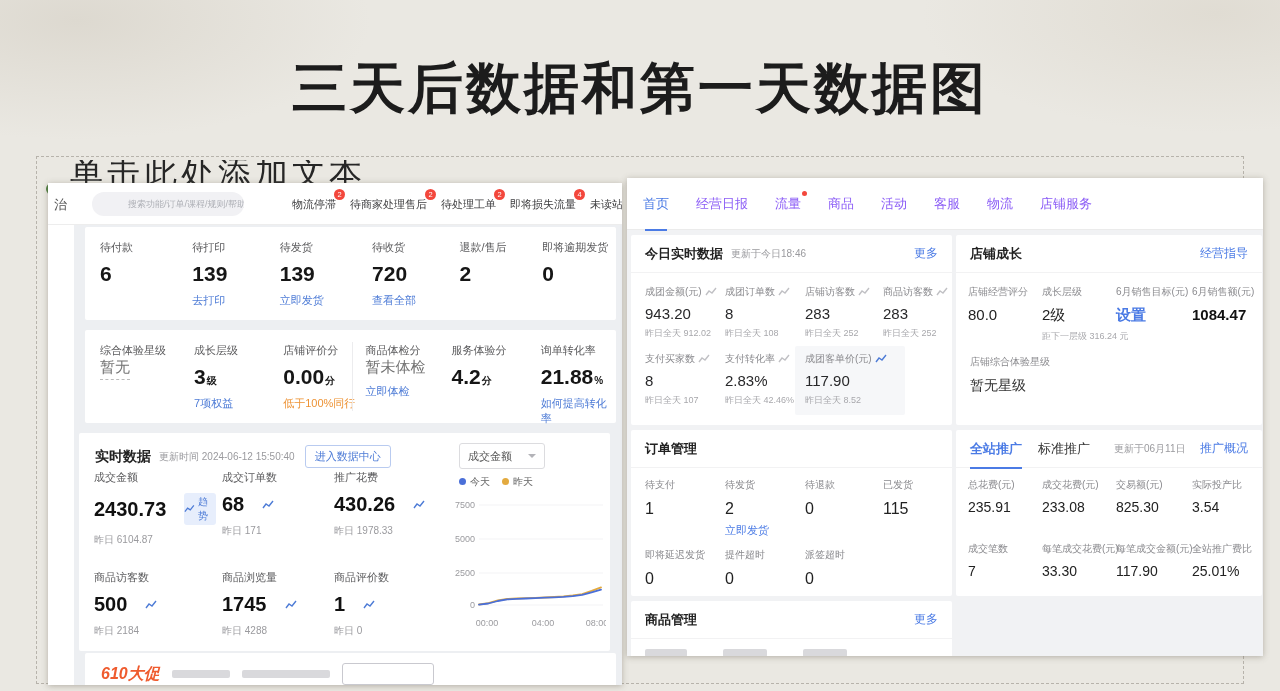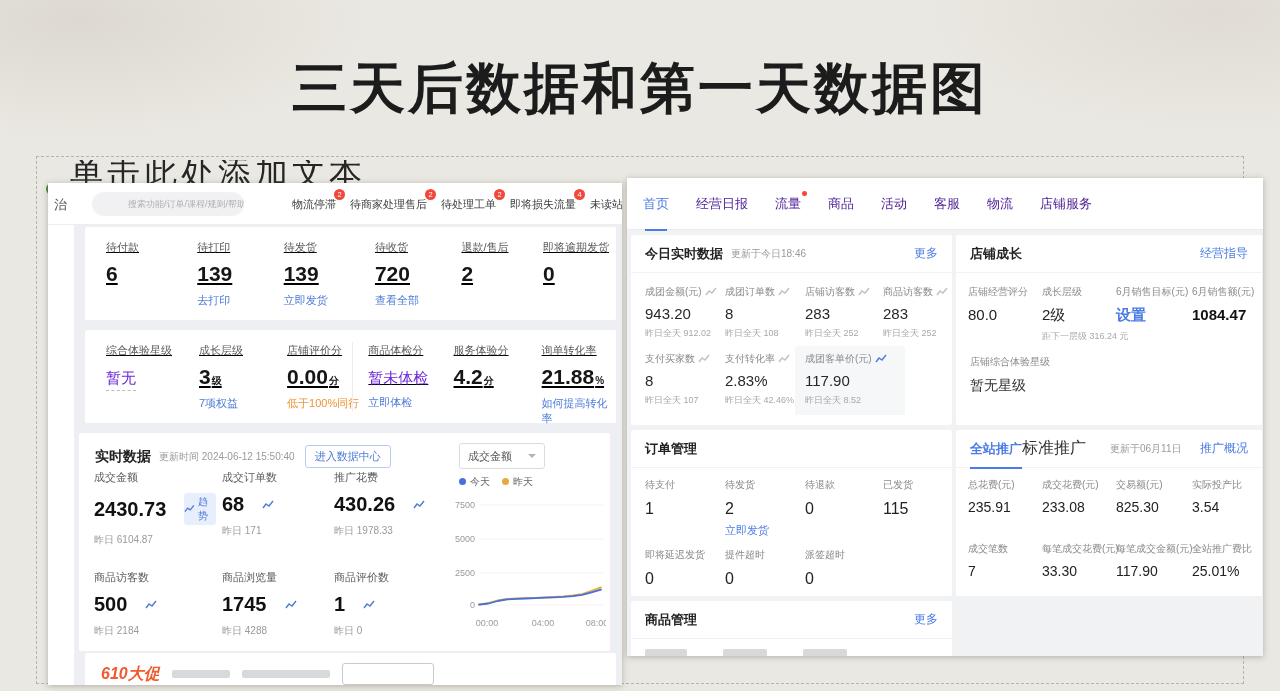--- a/index.html
+++ b/index.html
@@ -42,27 +42,27 @@
   .side-badge { position:absolute; top:243px; left:3px; background:#f25b4a; color:#fff; font-size:8px; line-height:12px; padding:0 4px; border-radius:7px; }
   .side-tick { position:absolute; top:412px; left:11px; width:3px; height:14px; background:#d5d5d8; border-radius:2px; }
 
   .l-body { position:absolute; left:26px; top:42px; right:0; bottom:0; background:#edeff2; }
   .card { position:absolute; background:#fff; border-radius:2px; }
   #card-orders { left:11px; top:2px;  width:531px; height:93px; }
   #card-exp    { left:11px; top:105px; width:531px; height:93px; }
   #card-rt     { left:5px; top:208px; width:531px; height:218px; }
   #strip-promo { left:11px; top:428px; width:531px; height:44px; }
 
-  .six { display:flex; padding:13px 0 0 21px;text-decoration:underline; }
+  .six { display:flex; padding:13px 0 0 15px; }
   .m-label { font-size:11px; color:#5a5a5c; white-space:nowrap; }
   .m-value { font-size:21px; font-weight:600; color:#161616; margin-top:7px; }
   .unit { font-size:10px; font-weight:600; margin-left:1px; }
   .m-link { font-size:11px; color:#4d7bd6; margin-top:7px; display:inline-block; text-decoration:none; cursor:pointer; }
   .m-link.orange { color:#ed9234; }
-  .txt-value { font-size:15px; font-weight:400; color:#6d28d9; margin-top:11px; }
+  .txt-value { font-size:15px; font-weight:400; color:#737373; }
   .dashed-u { border-bottom:1px dashed #bbb; display:inline-block; padding-bottom:2px; }
   #card-exp::after { content:""; position:absolute; left:267px; top:12px; bottom:12px; width:1px; background:#ececee; }
 
   .rt-head { display:flex; align-items:center; padding:12px 16px 0; }
   .rt-title { font-size:14px; font-weight:700; color:#222; }
   .rt-upd { font-size:10px; color:#9a9a9e; margin-left:8px; }
   .rt-btn { font-size:11px; color:#4d7bd6; border:1px solid #b9cbf0; border-radius:3px; padding:3px 9px; margin-left:10px; background:#fff; cursor:pointer; }
   .rt-grid { position:absolute; left:15px; top:37px; }
   .rt-m { position:absolute; width:122px; }
   .p00{left:0;top:0;} .p10{left:128px;top:0;} .p20{left:240px;top:0;}
@@ -86,21 +86,21 @@
   #plot-svg line.grid { stroke:#f3f3f5; stroke-width:1; }
 
   .strip { display:flex; align-items:center; gap:12px; padding:10px 16px; }
   .promo-title { font-size:16px; font-weight:800; color:#ef5b2e; font-style:italic; }
   .blur-bar { height:8px; background:#d9d9dc; border-radius:2px; }
   .promo-btn { width:92px; height:22px; border:1px solid #c9c9cf; border-radius:3px; background:#fff; cursor:pointer; }
 
   
   .r-tabs { position:absolute; top:0; left:0; right:0; height:52px; background:#fff; border-bottom:1px solid #ebebeb;
     display:flex; align-items:center; padding-left:16px; gap:27px; z-index:2; }
-  .r-tab { font-size:13px; color:#4c1d95; position:relative; cursor:pointer; white-space:nowrap; }
+  .r-tab { font-size:13px; color:#8b5cf6; position:relative; cursor:pointer; white-space:nowrap; }
   .r-tab.active { color:#4b7be5; }
   .r-tab.active::after { content:""; position:absolute; left:2px; right:2px; bottom:-18px; height:2px; background:#4b7be5; }
   .tab-dot { position:absolute; top:-4px; right:-6px; width:5px; height:5px; border-radius:50%; background:#f3473c; }
 
   .r-card { position:absolute; background:#fff; border-radius:2px; }
   #card-today  { left:4px;   top:57px;  width:321px; height:190px; }
   #card-order  { left:4px;   top:252px; width:321px; height:166px; }
   #card-goods  { left:4px;   top:423px; width:321px; height:70px; }
   #card-growth { left:329px; top:57px;  width:306px; height:190px; }
   #card-adv    { left:329px; top:252px; width:306px; height:166px; }
@@ -117,21 +117,21 @@
   .o-val { font-size:16px; color:#222; margin-top:8px; }
   .o-link { font-size:11px; color:#4b7be5; margin-top:5px; display:inline-block; text-decoration:none; cursor:pointer; }
   .g-val { font-size:15px; color:#222; margin-top:7px; }
   .g-val.bold { font-weight:700; color:#111; }
   .g-val.link { color:#4b7be5; font-weight:700; cursor:pointer; }
   .star-blk { position:absolute; left:14px; top:120px; }
   .star-l { font-size:10px; color:#8a8a8e; }
   .star-v { font-size:14px; color:#333; margin-top:8px; }
   .adv-tab-a { font-size:13px; color:#4b7be5; font-weight:700; position:relative; cursor:pointer; white-space:nowrap; }
   .adv-tab-a::after { content:""; position:absolute; left:0; right:0; bottom:-11px; height:2px; background:#4b7be5; }
-  .adv-tab { font-size:16px; color:#333; cursor:pointer; white-space:nowrap;text-align:center; }
+  .adv-tab { font-size:13px; color:#333; margin-left:16px; cursor:pointer; white-space:nowrap;text-align:center; }
   .adv-upd { font-size:10px; color:#9a9a9e; margin-left:24px; white-space:nowrap; }
   .a-val { font-size:14px; color:#222; margin-top:7px; }
   .goods-bars { position:absolute; top:48px; left:14px; display:flex; gap:36px; }
 </style>
 </head>
 <body>
 
 <div class="stage">
   <h1 class="title">三天后数据和第一天数据图</h1>
   <div class="panel"></div>

